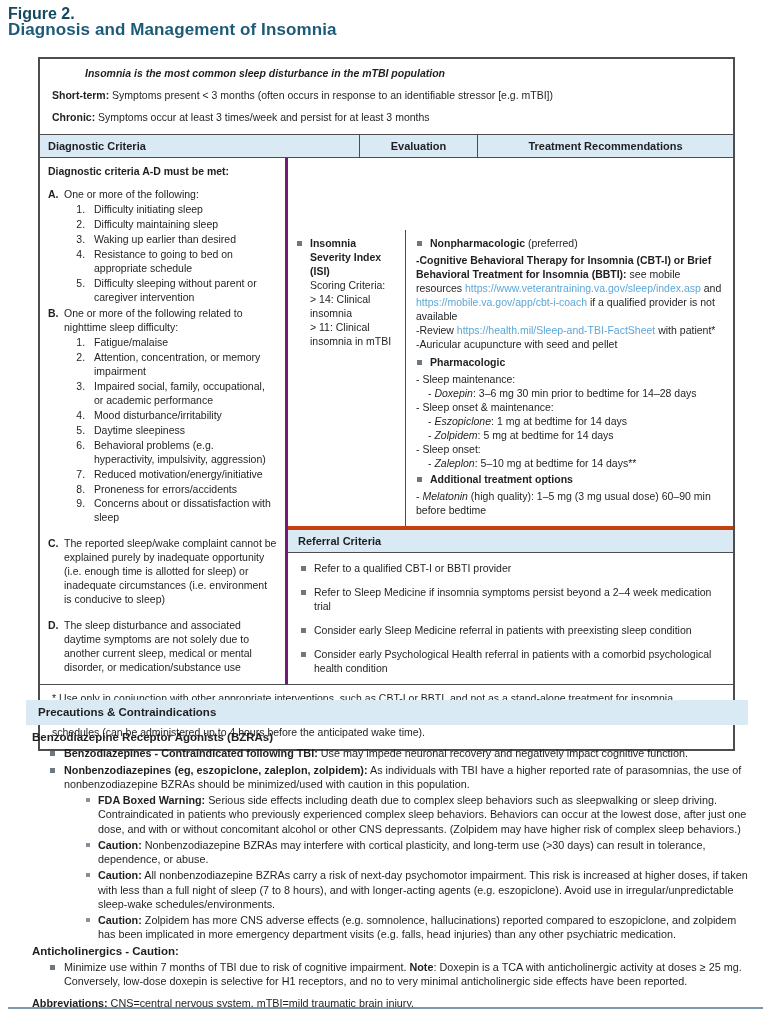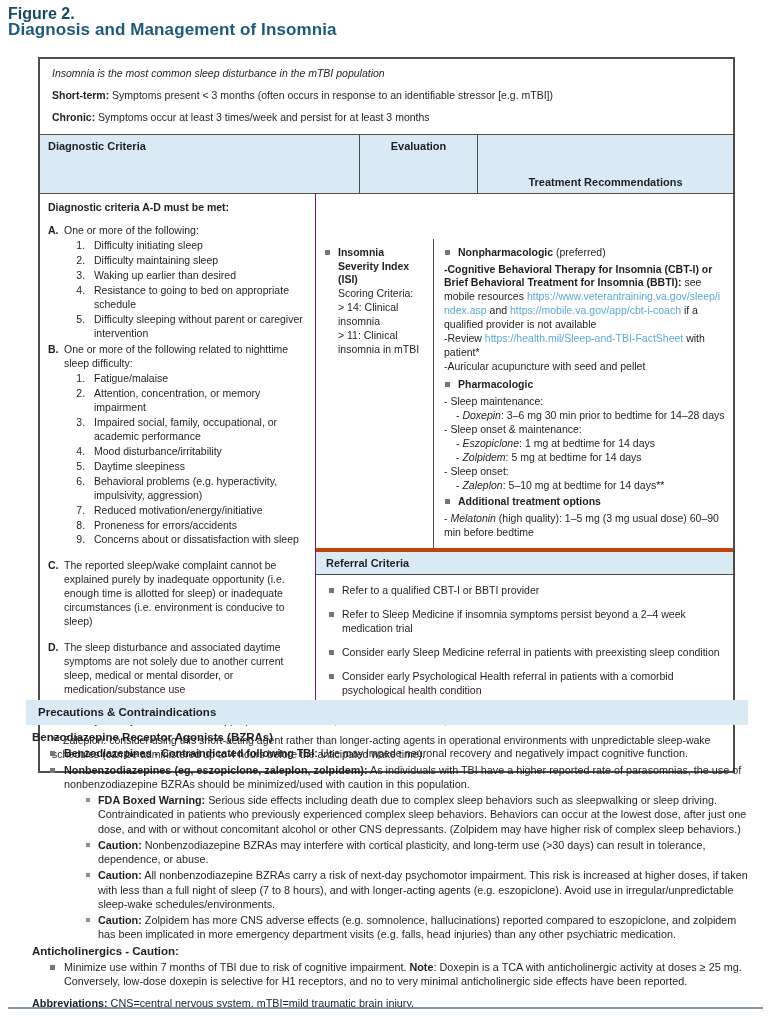--- a/index.html
+++ b/index.html
@@ -18,31 +18,31 @@
   .main-table {
     position:absolute; top:57px; left:38px; width:697px;
     border:2px solid #4d4d4f; background:#fff;
     font-size:10.5px; line-height:1.33;
   }
   .tbl-header {
     background:#2f5367; color:#ffffff; font-weight:bold; font-size:12.5px;
     padding:6px 12px 7px 12px;
   }
   .tbl-intro { padding:8px 12px 9px 12px; border-bottom:1px solid #4d4d4f; }
-  .tbl-intro .tagline { font-weight:normal; font-style:italic; margin-bottom:8px; }
+  .tbl-intro .tagline { font-weight:bold; font-style:italic; margin-bottom:8px;margin-left:33px; }
   .tbl-intro p { margin-bottom:8px; }
   .tbl-intro p:last-child { margin-bottom:0; }
   .col-heads { display:flex; background:#d9eaf5; border-bottom:1px solid #4d4d4f; font-weight:bold; font-size:11px; }
   .col-heads .ch { padding:4px 8px; }
   .ch-diag { width:320px; border-right:1px solid #4d4d4f; text-align:left; }
   .ch-eval { width:118px; border-right:1px solid #4d4d4f; text-align:center; }
-  .ch-treat { flex:1; text-align:center;margin-top:36px; }
+  .ch-treat { flex:1; text-align:center; }
 
   .tbl-body { display:flex; align-items:stretch; border-bottom:1px solid #4d4d4f; }
-  .col-diag { width:276px; border-right:1px solid #701a75; padding:7px 8px 8px 8px; }
+  .col-diag { width:248px; border-right:3px solid #701a75; padding:7px 8px 8px 8px; }
   .right-wrap { flex:1; display:flex; flex-direction:column;justify-content:flex-end; }
   .eval-treat { display:flex; align-items:stretch; flex:0 0 auto; }
   .col-eval { width:118px; border-right:1px solid #4d4d4f; padding:7px 6px 8px 6px; }
   .col-treat { flex:1; padding:7px 8px 8px 8px; }
 
   
   .diag-intro { font-weight:bold; margin-bottom:9px; }
   .crit { display:flex; margin-bottom:1px; }
   .crit-letter { font-weight:bold; flex:0 0 16px; }
   .crit-text { flex:1; }

